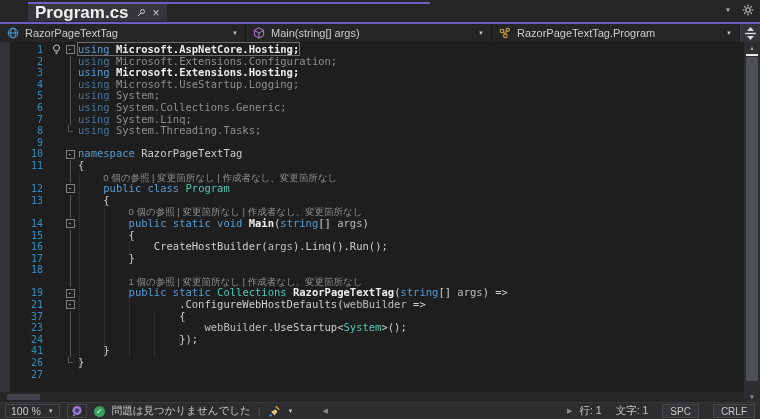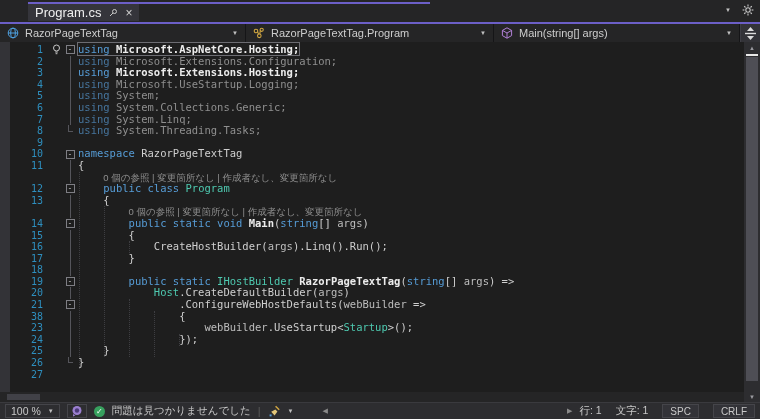--- a/index.html
+++ b/index.html
@@ -10,21 +10,21 @@
   }
   *{box-sizing:border-box}
   html,body{margin:0;padding:0;background:#111}
   body{width:760px;height:419px;overflow:hidden;font-family:"Liberation Sans",sans-serif}
   .window{width:760px;height:419px;background:var(--ui-bg);display:flex;flex-direction:column;position:relative}
 
   
   .tabbar{height:22px;flex:none;position:relative;background:var(--ui-bg)}
   .accent-strip{position:absolute;left:28px;top:2px;width:402px;height:2px;background:var(--accent)}
   .tab{position:absolute;left:28px;top:4px;height:17px;background:#35353B;display:flex;align-items:center;padding:0 7px;gap:7px;cursor:default}
-  .tab-title{font-size:13px;color:#F0F0F0;font-weight:normal}
+  .tab-title{font-size:17px;color:#F0F0F0;font-weight:bold}
   .tab-pin,.tab-close{display:flex;align-items:center;color:#C8C8C8}
   .tab-close{font-size:12px;line-height:10px;color:#D0D0D0}
   .tabbar-controls{position:absolute;right:6px;top:4px;display:flex;gap:11px;align-items:center}
   .tiny-caret{font-size:6px;color:#C0C0C0;line-height:1}
 
   
   .navbar{height:20px;flex:none;display:flex;border-top:2px solid var(--accent);background:var(--ui-bg)}
   .nav-cell{display:flex;align-items:center;gap:6px;padding:0 7px;font-size:11px;color:#CDCDCD;border-right:1px solid #151517;min-width:0}
   .nav-cell.c1{width:246px;flex:none}
   .nav-cell.c2{width:248px;flex:none}
@@ -116,44 +116,44 @@
       <span>
         <svg width="12" height="12" viewBox="0 0 12 12" fill="none" stroke="#4FA3E3" stroke-width="1">
           <circle cx="6" cy="6" r="4.8"></circle>
             <ellipse cx="6" cy="6" rx="2.3" ry="4.8"></ellipse>
             <line x1="1.2" y1="6" x2="10.8" y2="6"></line>
         </svg>
       </span>
       <span>RazorPageTextTag</span>
       <span class="tiny-caret">▼</span>
     </div>
+    <div class="nav-cell c3">
+      <span>
+        <svg width="12" height="12" viewBox="0 0 12 12" fill="none" stroke="#B180D7" stroke-width="1">
+          <polygon points="6,0.8 10.6,3.4 10.6,8.6 6,11.2 1.4,8.6 1.4,3.4"></polygon>
+          <polyline points="1.4,3.4 6,6 10.6,3.4"></polyline>
+            <line x1="6" y1="6" x2="6" y2="11.2"></line>
+        </svg>
+      </span>
+      <span>Main(string[] args)</span>
+      <span class="tiny-caret">▼</span>
+    </div>
     <div class="nav-cell c2">
       <span>
         <svg width="12" height="12" viewBox="0 0 12 12" fill="none" stroke="#D0A641" stroke-width="1.1">
           <circle cx="3" cy="4" r="1.8"></circle>
             <circle cx="8.7" cy="2.8" r="1.6"></circle>
             <circle cx="6.3" cy="8.8" r="1.8"></circle>
           <line x1="4.6" y1="4.6" x2="5.6" y2="7.2"></line>
             <line x1="7.3" y1="3.6" x2="6.8" y2="7"></line>
         </svg>
       </span>
       <span>RazorPageTextTag.Program</span>
       <span class="tiny-caret">▼</span>
     </div>
-    <div class="nav-cell c3">
-      <span>
-        <svg width="12" height="12" viewBox="0 0 12 12" fill="none" stroke="#B180D7" stroke-width="1">
-          <polygon points="6,0.8 10.6,3.4 10.6,8.6 6,11.2 1.4,8.6 1.4,3.4"></polygon>
-          <polyline points="1.4,3.4 6,6 10.6,3.4"></polyline>
-            <line x1="6" y1="6" x2="6" y2="11.2"></line>
-        </svg>
-      </span>
-      <span>Main(string[] args)</span>
-      <span class="tiny-caret">▼</span>
-    </div>
     <div class="split-btn">
       <svg width="11" height="13" viewBox="0 0 11 13" fill="#DCDCDC">
         <polygon points="5.5,0 2,4 9,4"></polygon>
           <rect x="0" y="5.8" width="11" height="1.4"></rect>
           <polygon points="5.5,13 2,9 9,9"></polygon>
       </svg>
     </div>
   </div>
 
   <div class="editor">
@@ -323,69 +323,69 @@
         </div>
         <div class="row">
           <span class="num">18</span>
           <span class="gmargin"></span>
           <span class="fold">
             <span class="fline"></span>
           </span>
           <pre class="codetext"><span></span></pre>
         </div>
         <div class="row">
+          <span class="num"></span>
+          <span class="gmargin"></span>
+          <span class="fold">
+            <span class="fline"></span>
+          </span>
+          <pre class="codetext"><span>        <span class="lens">1 個の参照 | 変更箇所なし | 作成者なし、変更箇所なし</span></span></pre>
+        </div>
+        <div class="row">
           <span class="num">19</span>
           <span class="gmargin"></span>
           <span class="fold">
             <span class="fbox">-</span>
           </span>
-          <pre class="codetext"><span><span class="tk-n">        </span><span class="tk-k">public static </span><span class="tk-t">IHostBuilder</span><span class="tk-n"> </span><span class="tk-m">RazorPageTextTag</span><span class="tk-n">(</span><span class="tk-k">string</span><span class="tk-n">[] </span><span class="tk-a">args</span><span class="tk-n">) =&gt;</span></span></pre>
-        </div>
-        <div class="row">
-          <span class="num">20</span>
-          <span class="gmargin"></span>
-          <span class="fold">
-            <span class="fline"></span>
-          </span>
-          <pre class="codetext"><span><span class="tk-n">            </span><span class="tk-t">Host</span><span class="tk-n">.CreateDefaultBuilder(</span><span class="tk-a">args</span><span class="tk-n">)</span></span></pre>
+          <pre class="codetext"><span><span class="tk-n">        </span><span class="tk-k">public static </span><span class="tk-t">Collections</span><span class="tk-n"> </span><span class="tk-m">RazorPageTextTag</span><span class="tk-n">(</span><span class="tk-k">string</span><span class="tk-n">[] </span><span class="tk-a">args</span><span class="tk-n">) =&gt;</span></span></pre>
         </div>
         <div class="row">
           <span class="num">21</span>
           <span class="gmargin"></span>
           <span class="fold">
             <span class="fbox">-</span>
           </span>
           <pre class="codetext"><span><span class="tk-n">                .ConfigureWebHostDefaults(</span><span class="tk-a">webBuilder</span><span class="tk-n"> =&gt;</span></span></pre>
         </div>
         <div class="row">
-          <span class="num">38</span>
+          <span class="num">37</span>
           <span class="gmargin"></span>
           <span class="fold">
             <span class="fline"></span>
           </span>
           <pre class="codetext"><span><span class="tk-n">                {</span></span></pre>
         </div>
         <div class="row">
           <span class="num">23</span>
           <span class="gmargin"></span>
           <span class="fold">
             <span class="fline"></span>
           </span>
-          <pre class="codetext"><span><span class="tk-n">                    </span><span class="tk-a">webBuilder</span><span class="tk-n">.UseStartup&lt;</span><span class="tk-t">Startup</span><span class="tk-n">&gt;();</span></span></pre>
+          <pre class="codetext"><span><span class="tk-n">                    </span><span class="tk-a">webBuilder</span><span class="tk-n">.UseStartup&lt;</span><span class="tk-t">System</span><span class="tk-n">&gt;();</span></span></pre>
         </div>
         <div class="row">
           <span class="num">24</span>
           <span class="gmargin"></span>
           <span class="fold">
             <span class="fline"></span>
           </span>
           <pre class="codetext"><span><span class="tk-n">                });</span></span></pre>
         </div>
         <div class="row">
-          <span class="num">25</span>
+          <span class="num">41</span>
           <span class="gmargin"></span>
           <span class="fold">
             <span class="fline"></span>
           </span>
           <pre class="codetext"><span><span class="tk-n">    }</span></span></pre>
         </div>
         <div class="row">
           <span class="num">26</span>
           <span class="gmargin"></span>
           <span class="fold">

